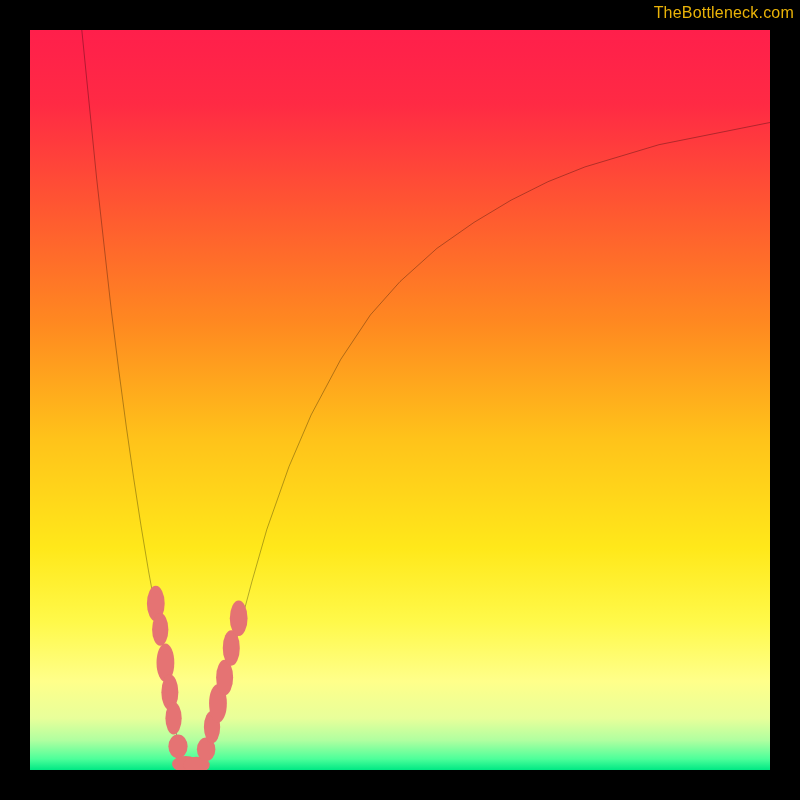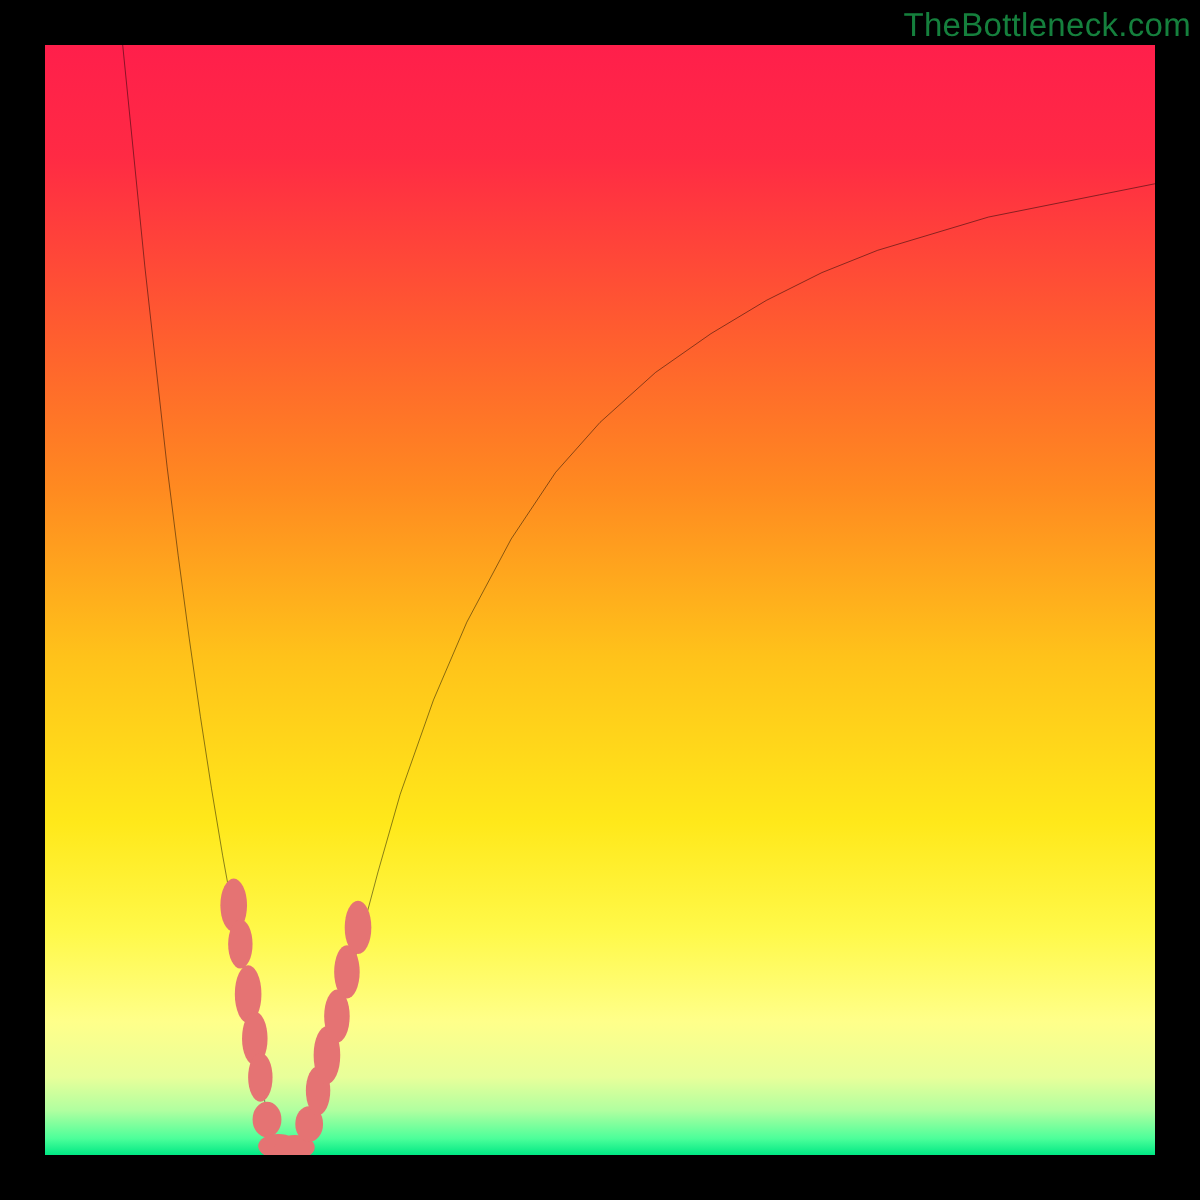--- a/index.html
+++ b/index.html
@@ -29,22 +29,22 @@
   .gradient {
     position: absolute;
     top: 0; left: 0;
     width: 100%;
     height: 100%;
   }
   .watermark {
     position: absolute;
     top: 4px;
     right: 6px;
-    color: #15803d;
-    font-size: 22px;
+    color: #eab308;
+    font-size: 16px;
     font-weight: 500;
     letter-spacing: 0.2px;
   }
   svg.curve {
     position: absolute;
     top: 0; left: 0;
     width: 100%;
     height: 100%;
   }
 </style>

